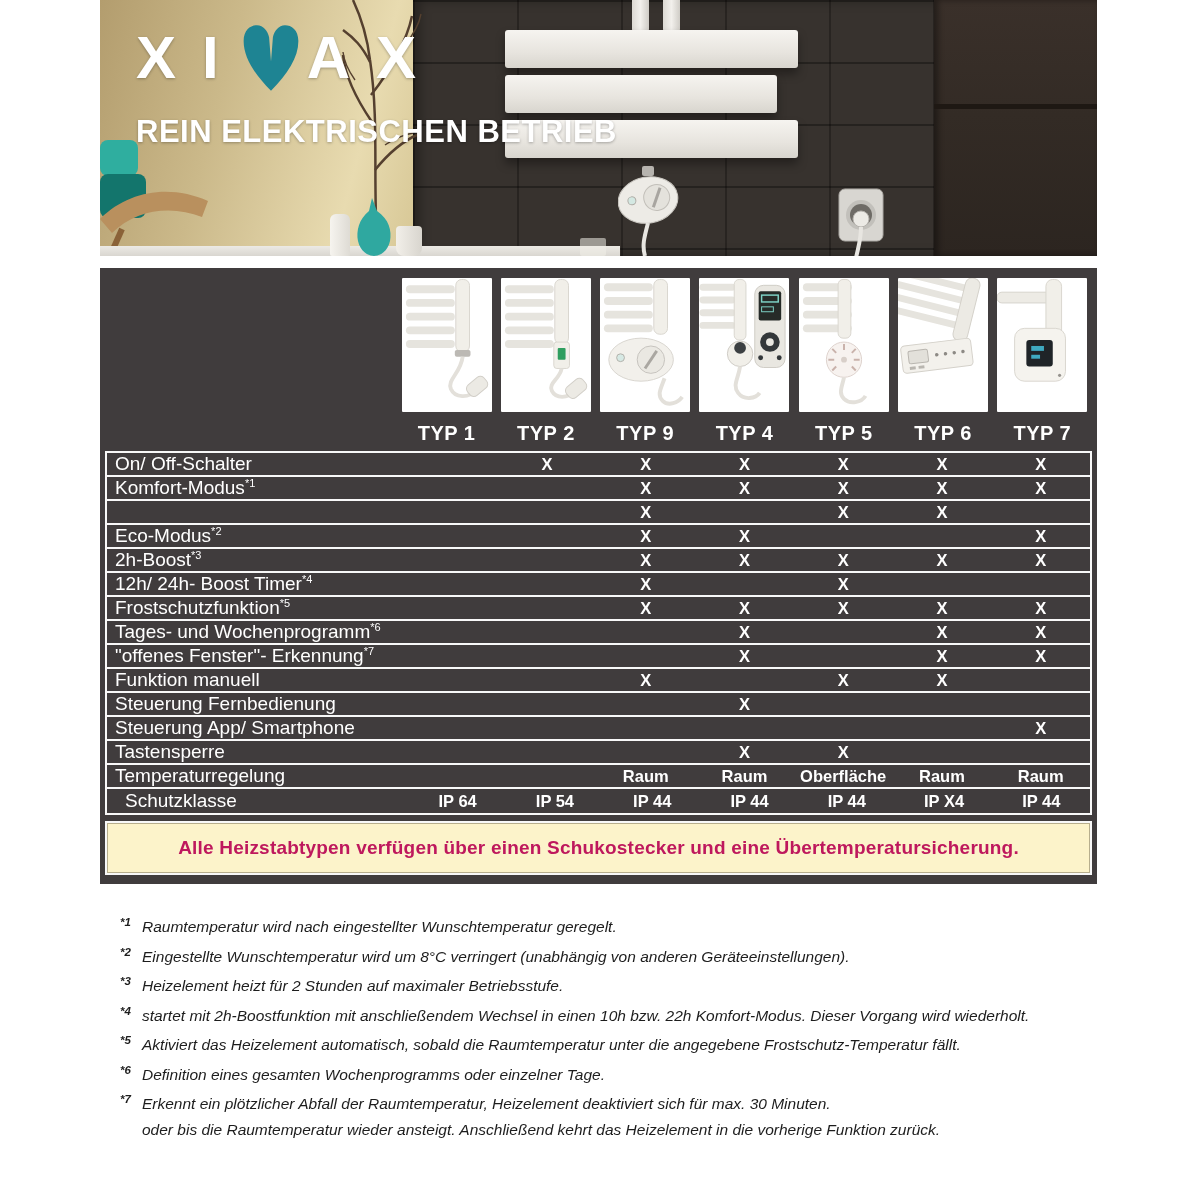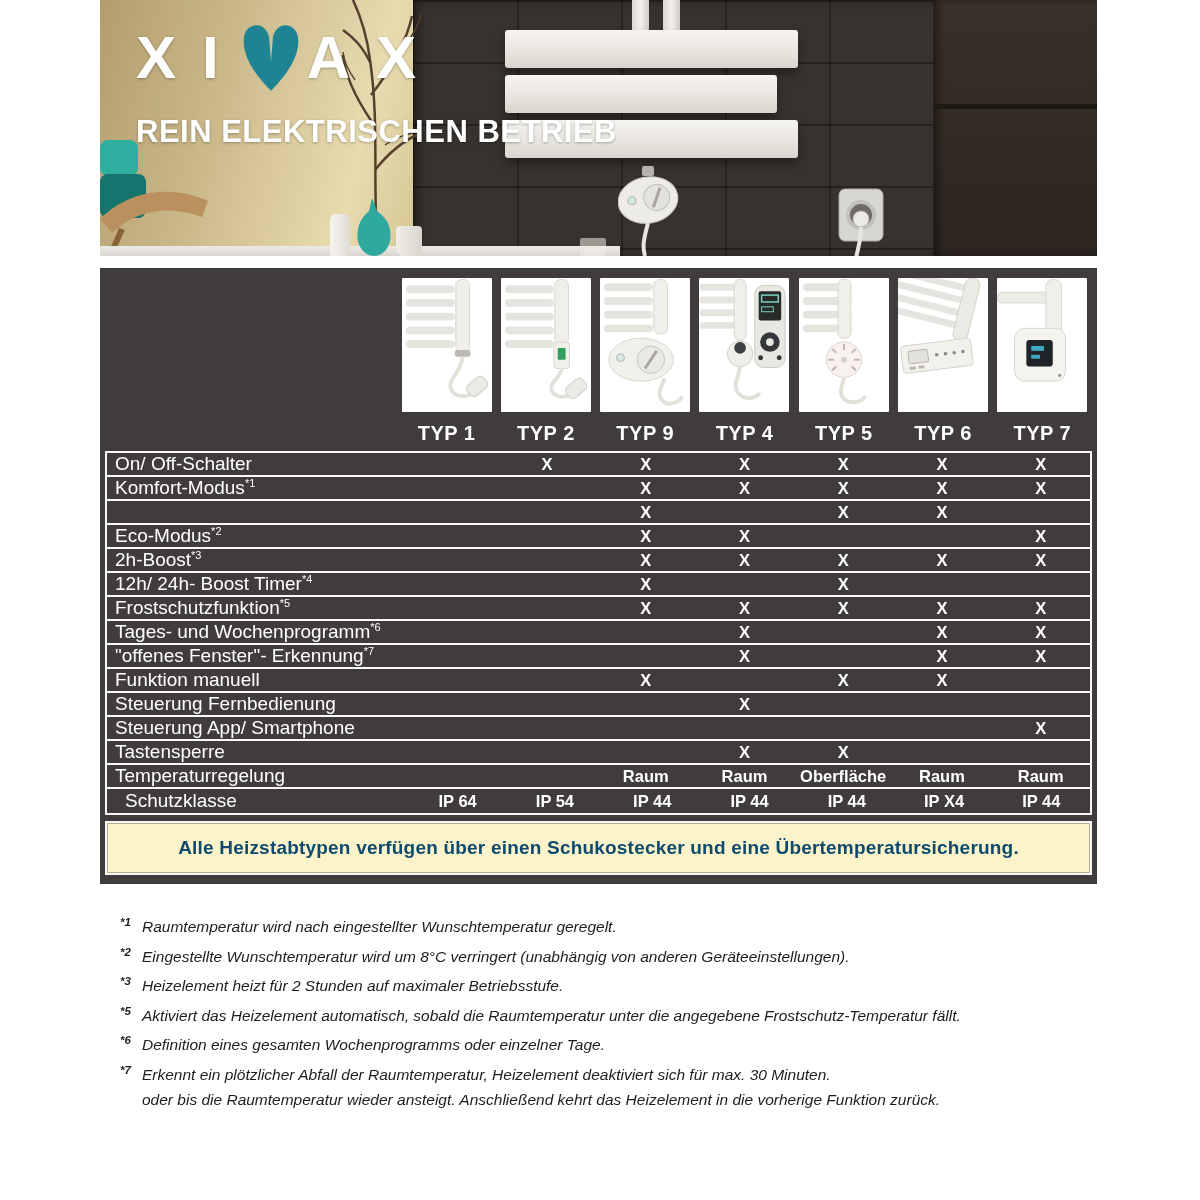--- a/index.html
+++ b/index.html
@@ -62,21 +62,21 @@
   .feature-table { margin-top:4px; border:2px solid #f8f8f8; }
   .trow { display:grid; grid-template-columns:292px repeat(7,1fr); height:24px; align-items:center;
     border-bottom:2px solid #f8f8f8; }
   .trow:last-child { border-bottom:none;margin-left:10px; }
   .tlabel { color:#fff; font-size:19px; padding-left:8px; white-space:nowrap; }
   .tlabel sup { font-size:11px; }
   .tcell { color:#fff; font-size:16.5px; font-weight:700; text-align:center; white-space:nowrap; }
 
   .note-bar { margin-top:6px; border:2px solid #f8f8f8; background:#fcf3ca; height:54px;
     display:flex; align-items:center; justify-content:center; box-shadow:inset 0 0 0 1px #b7ae8d; }
-  .note-bar div { font-size:19px; font-weight:700; color:#0c4a6e; letter-spacing:.2px; }
+  .note-bar div { font-size:19px; font-weight:700; color:#be185d; letter-spacing:.2px; }
 
   
   .footnotes { margin:26px 0 0 20px; color:#1d1d1d; }
   .fn-line { font-style:italic; font-size:15.5px; line-height:25.5px; white-space:nowrap; }
   .fn-line sup { display:inline-block; width:22px; font-size:11.5px; vertical-align:6px; font-weight:700; }
 </style>
 </head>
 <body>
 
 <div class="page">
@@ -487,20 +487,23 @@
       </div>
 
       <div class="fn-line">
         <sup>*2</sup><span>Eingestellte Wunschtemperatur wird um 8°C verringert (unabhängig von anderen Geräteeinstellungen).</span>
       </div>
 
       <div class="fn-line">
         <sup>*3</sup><span>Heizelement heizt für 2 Stunden auf maximaler Betriebsstufe.</span>
       </div>
 
+      <div class="fn-line">
+        <sup>*4</sup><span>startet mit 2h-Boostfunktion mit anschließendem Wechsel in einen 10h bzw. 22h Komfort-Modus. Dieser Vorgang wird wiederholt.</span>
+      </div>
 
       <div class="fn-line">
         <sup>*5</sup><span>Aktiviert das Heizelement automatisch, sobald die Raumtemperatur unter die angegebene Frostschutz-Temperatur fällt.</span>
       </div>
 
       <div class="fn-line">
         <sup>*6</sup><span>Definition eines gesamten Wochenprogramms oder einzelner Tage.</span>
       </div>
 
       <div class="fn-line">

